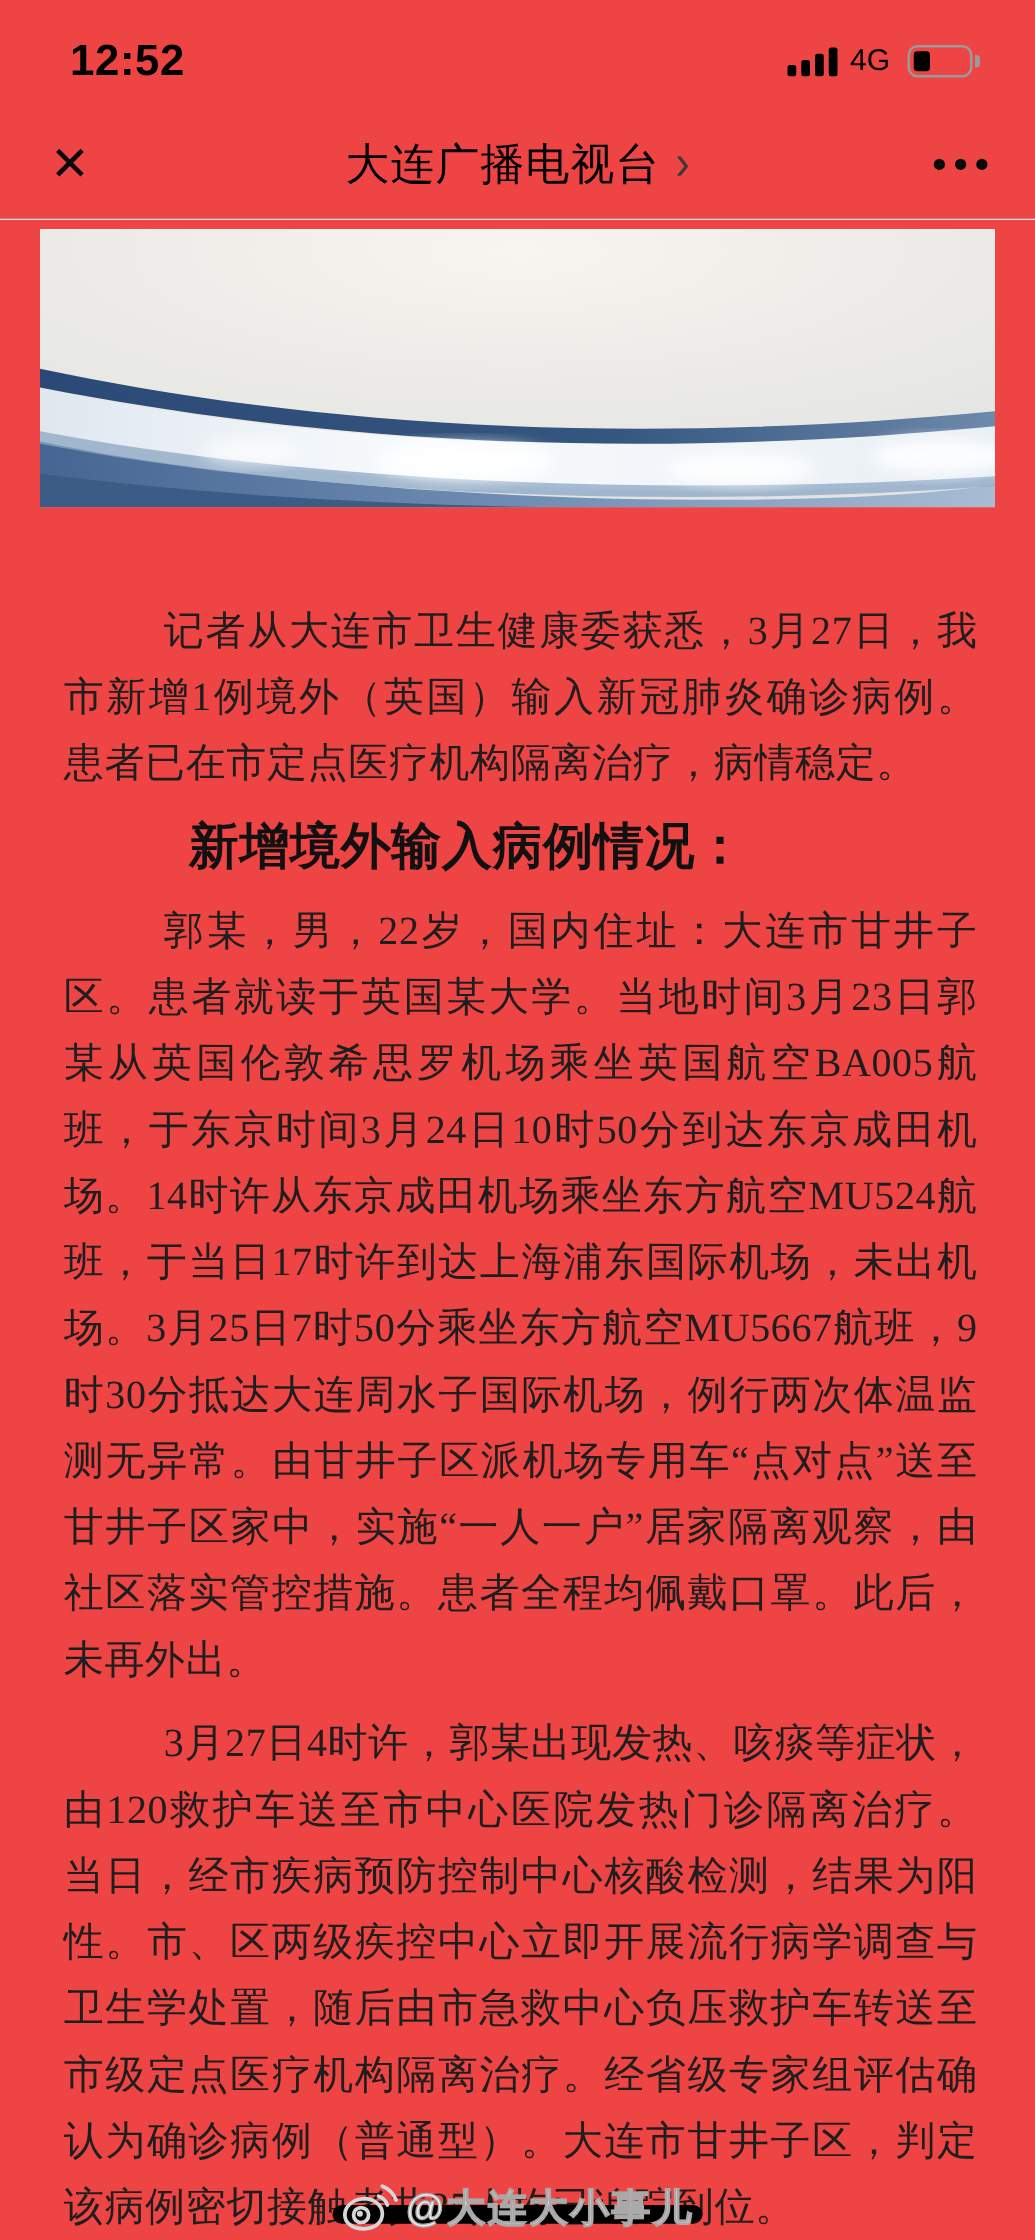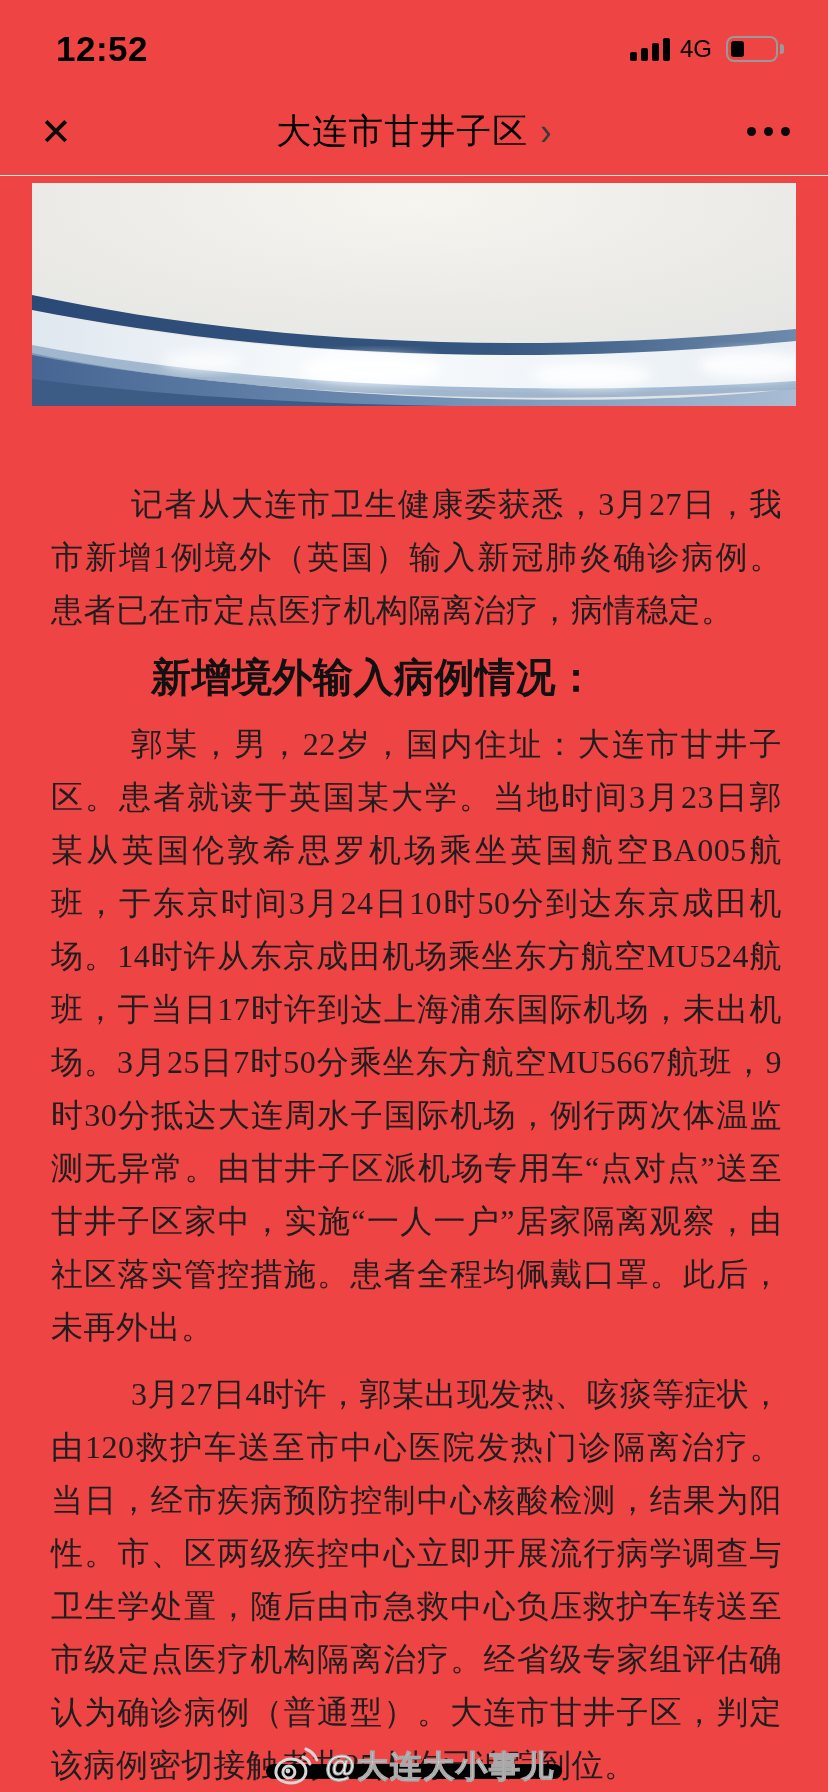--- a/index.html
+++ b/index.html
@@ -130,21 +130,21 @@
         <div class="shell"></div>
           <div class="fill" style="width: 13px;"></div>
           <div class="nub"></div>
       </div>
     </div>
   </div>
 
   <div class="navbar">
     <div class="nav-close">✕</div>
     <div class="nav-title-wrap">
-      <span class="nav-title">大连市甘井子区</span>
+      <span class="nav-title">大连广播电视台</span>
       <span class="nav-chevron">›</span>
     </div>
     <div class="nav-more">
       <i></i>
         <i></i>
         <i></i>
     </div>
   </div>
 
   <div class="banner">

